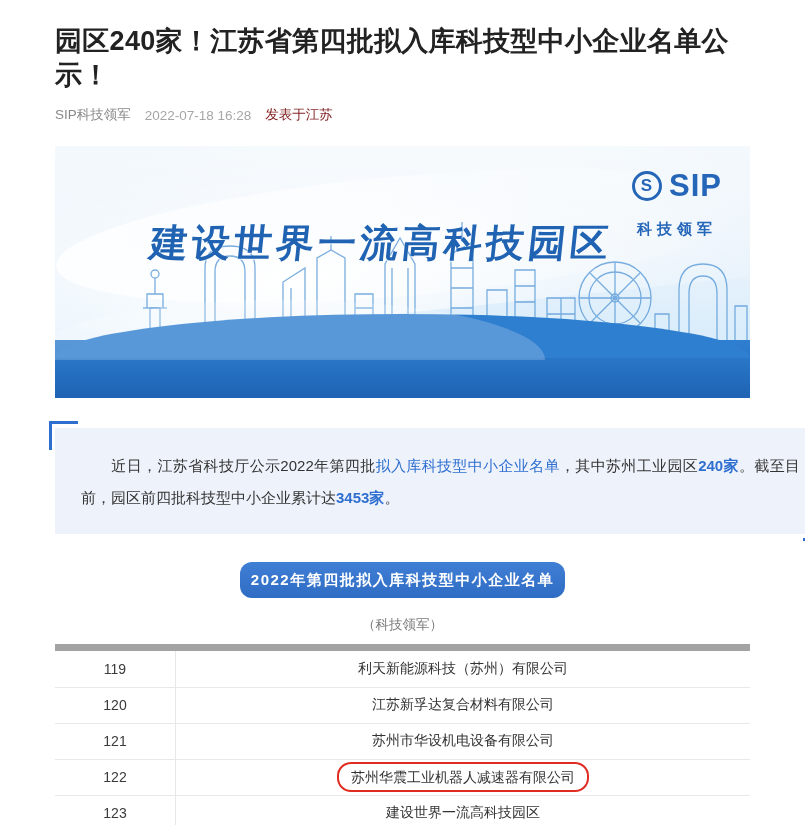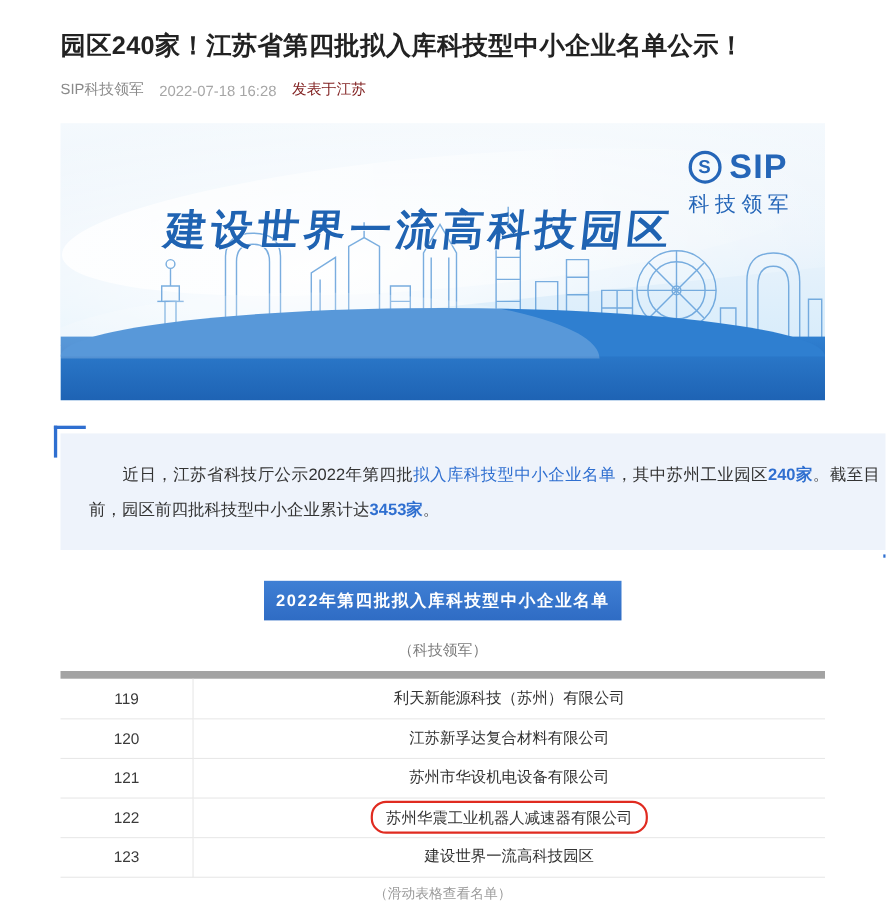--- a/index.html
+++ b/index.html
@@ -16,33 +16,33 @@
     position: relative;
   }
   .page {
     width: 805px;
     height: 825px;
     position: relative;
     box-sizing: border-box;
     padding: 0 55px;
   }
   .article-title {
-    font-size: 23px;
+    font-size: 27px;
     line-height: 34px;
     font-weight: 600;
     color: #222222;
     margin: 24px 0 0 0;
     letter-spacing: 0.3px;
   }
   .meta-row {
     margin-top: 14px;
     font-size: 13.5px;
     color: #9a9a9a;
     display: flex;
-    align-items: flex-end;
+    align-items: center;
     gap: 14px;
   }
   .meta-account {
     color: #8a8a8a;
   }
   .meta-date { color: #a6a6a6; }
   .meta-loc { color: #7f1d1d; }
 
   
   .banner {
@@ -128,25 +128,25 @@
     border: 3px solid #2566b8;
     display: inline-flex;
     align-items: center;
     justify-content: center;
     font-size: 17px;
     font-weight: 700;
     color: #2566b8;
     box-sizing: border-box;
   }
   .sip-logo .sip-sub {
-    margin-top: 3px;
-    font-size: 19px;
+    margin-top: 16px;
+    font-size: 15px;
     letter-spacing: 5px;
     color: #2566b8;
-    font-weight: 400;
+    font-weight: 700;
   }
 
   
   .quote-wrap {
     margin-top: 30px;
     position: relative;
     width: 771px;
   }
   .quote-box {
     background: #eef3fb;
@@ -176,21 +176,21 @@
     width: 325px;
     height: 36px;
     background: linear-gradient(180deg, #3f7fd4 0%, #2f6cc4 100%);
     color: #ffffff;
     font-size: 15px;
     font-weight: 700;
     letter-spacing: 1.5px;
     display: flex;
     align-items: center;
     justify-content: center;
-    border-radius: 0;
+    border-radius: 12px;
   }
   .sub-note {
     margin-top: 18px;
     text-align: center;
     font-size: 13.5px;
     color: #7b7b7b;
   }
 
   
   .table-wrap {

